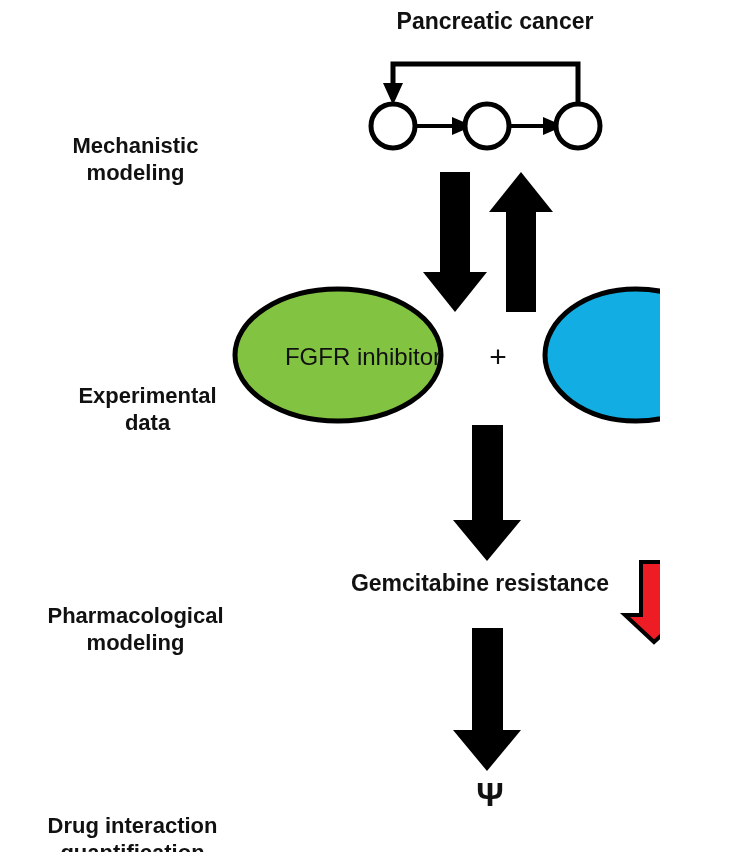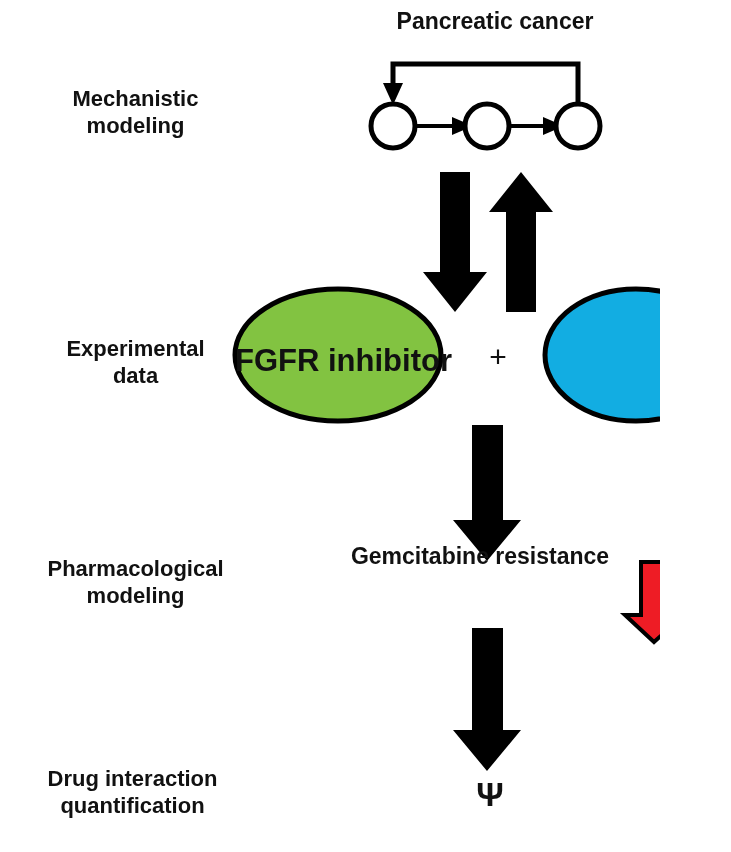--- a/index.html
+++ b/index.html
@@ -19,20 +19,21 @@
   }
   .stage-label {
     position: absolute;
     font-family: "Liberation Sans", sans-serif;
     font-weight: bold;
     font-size: 22px;
     line-height: 27px;
     color: #111111;
     text-align: center;
     white-space: pre-line;
+    margin-top: 47px;
   }
   .node-text {
     position: absolute;
     font-family: "Liberation Sans", sans-serif;
     font-weight: bold;
     color: #111111;
     text-align: center;
     white-space: nowrap;
   }
   #title-pancreatic-cancer {
@@ -40,61 +41,61 @@
     top: 8px;
     width: 260px;
     font-size: 23px;
   }
   #label-mechanistic {
     left: 18px;
     top: 85px;
     width: 235px;
   }
   #label-experimental {
-    left: 18px;
+    left: 30px;
     top: 335px;
     width: 235px;
   }
   #label-pharmacological {
     left: 8px;
     top: 555px;
     width: 255px;
   }
   #label-drug-interaction {
     left: 0;
     top: 765px;
     width: 265px;
   }
   #text-gemcitabine-resistance {
     left: 320px;
-    top: 543px;
+    top: 570px;
     width: 320px;
     font-size: 23px;
   }
   #symbol-psi {
     left: 440px;
     top: 775px;
     width: 100px;
     font-size: 34px;
     font-weight: bold;
   }
   #plus-sign {
     left: 470px;
     top: 340px;
     width: 56px;
     font-size: 30px;
     font-weight: normal;
   }
   .ellipse-label {
     position: absolute;
     font-family: "Liberation Sans", sans-serif;
-    font-weight: bold;
-    font-size: 31px;
+    font-weight: normal;
+    font-size: 24px;
     color: #111111;
-    text-align: left;
+    text-align: right;
     white-space: nowrap;
     pointer-events: none;
   }
   #ellipse-label-green {
     left: 235px;
     top: 343px;
     width: 206px;
   }
   #ellipse-label-blue {
     left: 545px;

